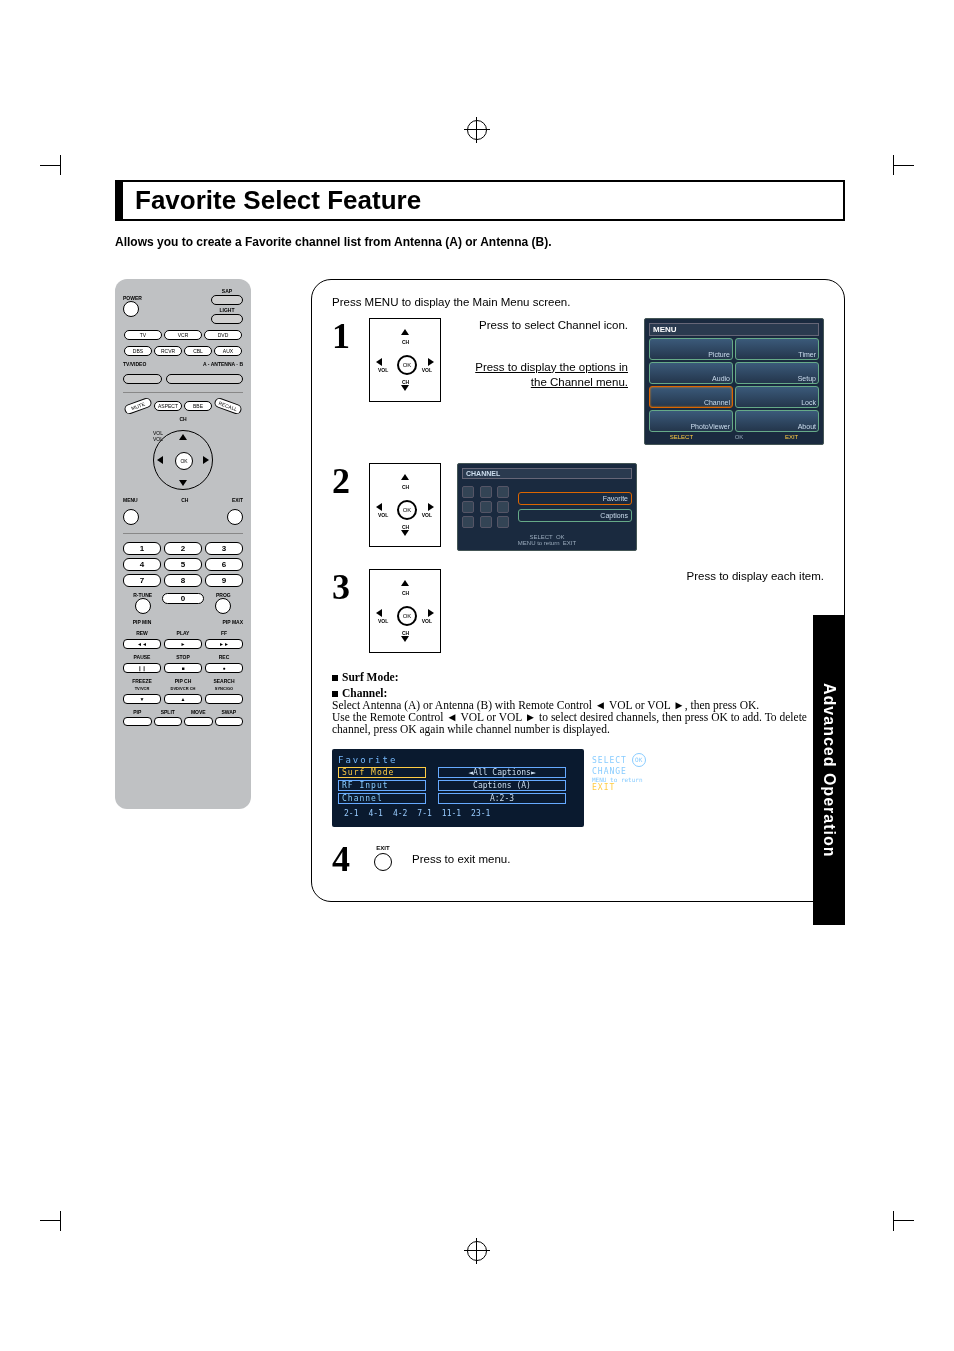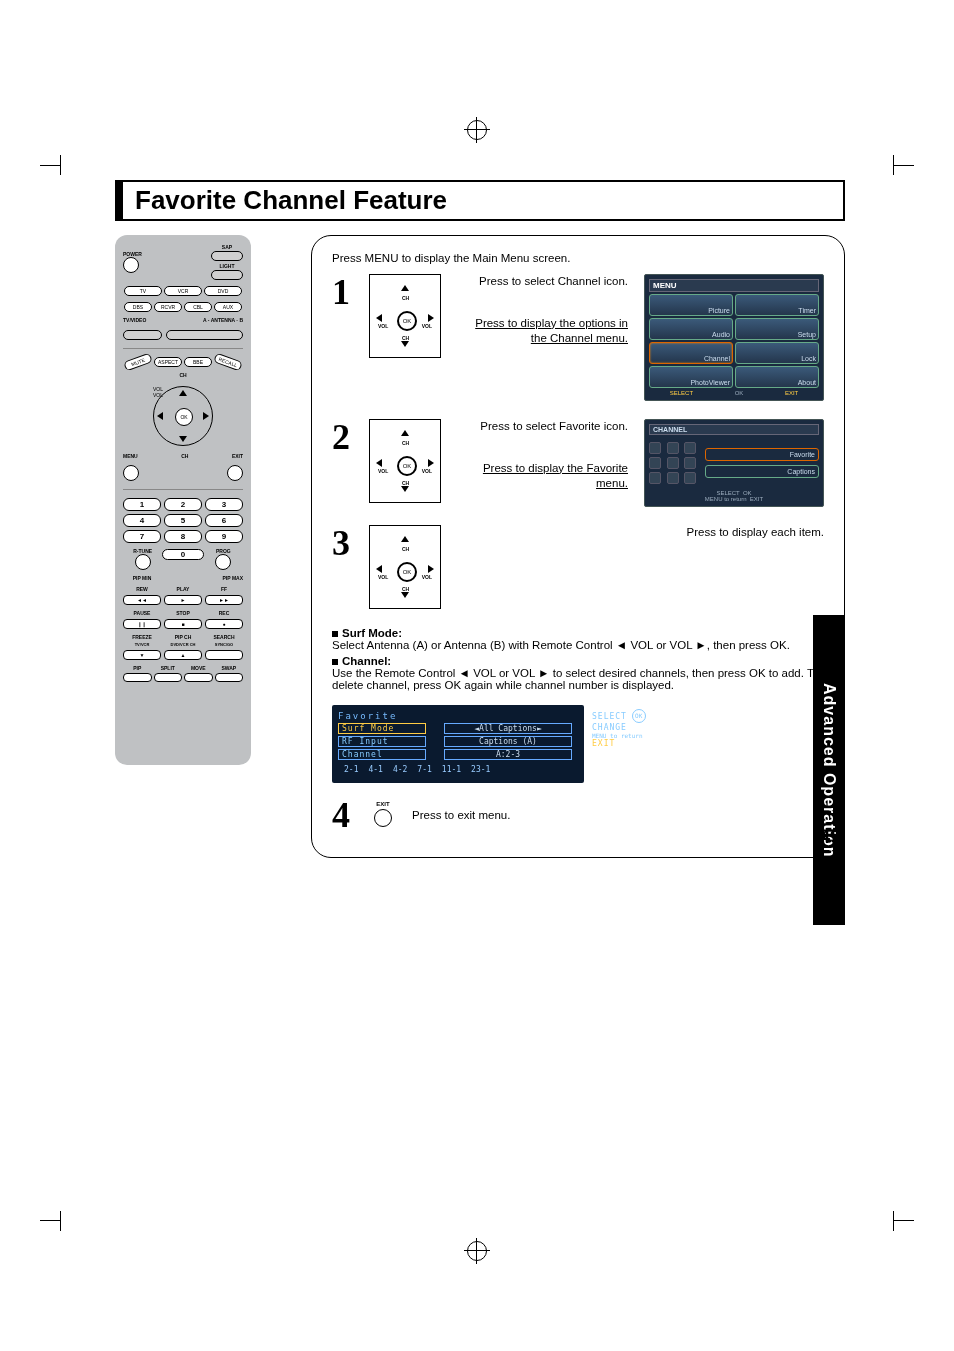--- a/index.html
+++ b/index.html
@@ -112,29 +112,29 @@
 
   .chmenu { width:170px; background:#1a2a3f; border:1px solid #455; padding:4px; color:#cde; font-size:7px; border-radius:2px; flex-shrink:0;}
   .chmenu .hdr { background:#2a3a4f; font-weight:bold; padding:1px 3px; border:1px solid #667; margin-bottom:3px;}
   .chmenu .row { display:flex; justify-content:space-between; align-items:center; margin:2px 0;}
   .chmenu .box { border:1px solid #6a8; border-radius:3px; padding:2px 3px;}
   .chmenu .hl { border:1px solid #d60;}
   .chmenu .dots { width:50px; height:50px; display:grid; grid-template-columns:repeat(3,1fr); gap:3px; align-content:center;}
   .chmenu .dot { width:10px; height:10px; background:#345; border:1px solid #556; border-radius:2px;}
   .chmenu .foot { font-size:6px; color:#9ab; margin-top:2px; text-align:center;}
 
-  .bullets { margin-top:6px; }
+  .bullets { margin-top:6px;font-family:Liberation Serif, serif; }
   .bullets .bhdr { font-weight:bold; }
   .sq { display:inline-block; width:6px; height:6px; background:#000; margin-right:4px; vertical-align:middle;}
 
   
   .fav-osd { margin-top:14px; display:flex; gap:8px; }
   .fav-left { background:#0a1a2f; padding:6px; border-radius:2px; width:240px; font-family:monospace; font-size:8px; color:#9cf;}
   .fav-left .ttl { color:#7bf; font-size:9px; letter-spacing:2px; margin-bottom:2px;}
-  .fav-left .r { display:flex; gap:18px; margin:2px 0;}
+  .fav-left .r { display:flex; gap:12px; margin:2px 0;}
   .fav-left .lab { border:1px solid #6af; padding:0 3px; width:80px; letter-spacing:1px; color:#8cf;}
   .fav-left .lab.y { border-color:#fc4; color:#fc4;}
   .fav-left .val { border:1px solid #6af; padding:0 3px; width:120px; text-align:center; color:#cde;}
   .fav-left .chs { display:flex; flex-wrap:wrap; gap:10px; color:#9cf; padding:3px 6px;}
   .fav-right { font-family:monospace; font-size:8px; color:#8cf; padding-top:4px;}
   .fav-right .sel { color:#8cf; letter-spacing:1px;}
   .fav-right .ex { color:#fc4; letter-spacing:1px;}
   .fav-right .okc { display:inline-block; width:12px; height:12px; border:1px solid #8cf; border-radius:50%; font-size:6px; text-align:center; line-height:11px; vertical-align:middle;}
 
   .step4 { display:flex; align-items:center; gap:20px; margin-top:14px;}
@@ -162,23 +162,24 @@
 <div class="cropmark cm-tl"></div>
 <div class="cropmark cm-tr"></div>
 <div class="cropmark cm-bl"></div>
 <div class="cropmark cm-br"></div>
 <div class="regmark reg-top"></div>
 <div class="regmark reg-bot"></div>
 
 <div class="page">
 
   <div class="title-box">
-    <h1>Favorite Channel Feature</h1>
+    <h1>Favorite Select Feature</h1>
   </div>
 
+  <div class="intro">Allows you to create a Favorite channel list from Antenna (A) or Antenna (B).</div>
 
   <div class="columns">
 
     <div class="remote">
       <div class="rc-row">
         <div>
           <div class="lbl">POWER</div>
           <div class="rc-circle"></div>
         </div>
         <div style="text-align:right">
@@ -351,24 +352,20 @@
             <div class="tri-up" style="top:10px;left:31px"></div>
             <div class="arr chu">CH</div>
             <div class="tri-lf" style="top:39px;left:6px"></div>
             <div class="arr vl">VOL</div>
             <div class="ok2">OK</div>
             <div class="tri-rt" style="top:39px;right:6px"></div>
             <div class="arr vr">VOL</div>
             <div class="tri-dn" style="bottom:10px;left:31px"></div>
             <div class="arr chd">CH</div>
           </div>
-          <div class="step-text">
-            <div>Press to select Favorite icon.</div>
-            <div class="sub">Press to display the Favorite menu.</div>
-          </div>
           <div class="chmenu">
             <div class="hdr">CHANNEL</div>
             <div class="row">
               <div class="dots">
                 <div class="dot"></div>
                   <div class="dot"></div>
                   <div class="dot"></div>
                 <div class="dot"></div>
                   <div class="dot"></div>
                   <div class="dot"></div>
@@ -407,22 +404,22 @@
             <div class="arr chd">CH</div>
           </div>
           <div class="step-text">
             <div>Press to display each item.</div>
           </div>
         </div>
       </div>
 
       <div class="bullets">
         <div><span class="sq"></span><span class="bhdr">Surf Mode:</span></div>
+        <div style="margin-top:4px"><span class="sq"></span><span class="bhdr">Channel:</span></div>
         <div>Select Antenna (A) or Antenna (B) with Remote Control ◄ VOL or VOL ►, then press OK.</div>
-        <div style="margin-top:4px"><span class="sq"></span><span class="bhdr">Channel:</span></div>
         <div>Use the Remote Control ◄ VOL or VOL ► to select desired channels, then press OK to add. To delete channel, press OK again while channel number is displayed.</div>
       </div>
 
       <div class="fav-osd">
         <div class="fav-left">
           <div class="ttl">Favorite</div>
           <div class="r">
             <div class="lab y">Surf Mode</div>
             <div class="val">◄All Captions►</div>
           </div>

